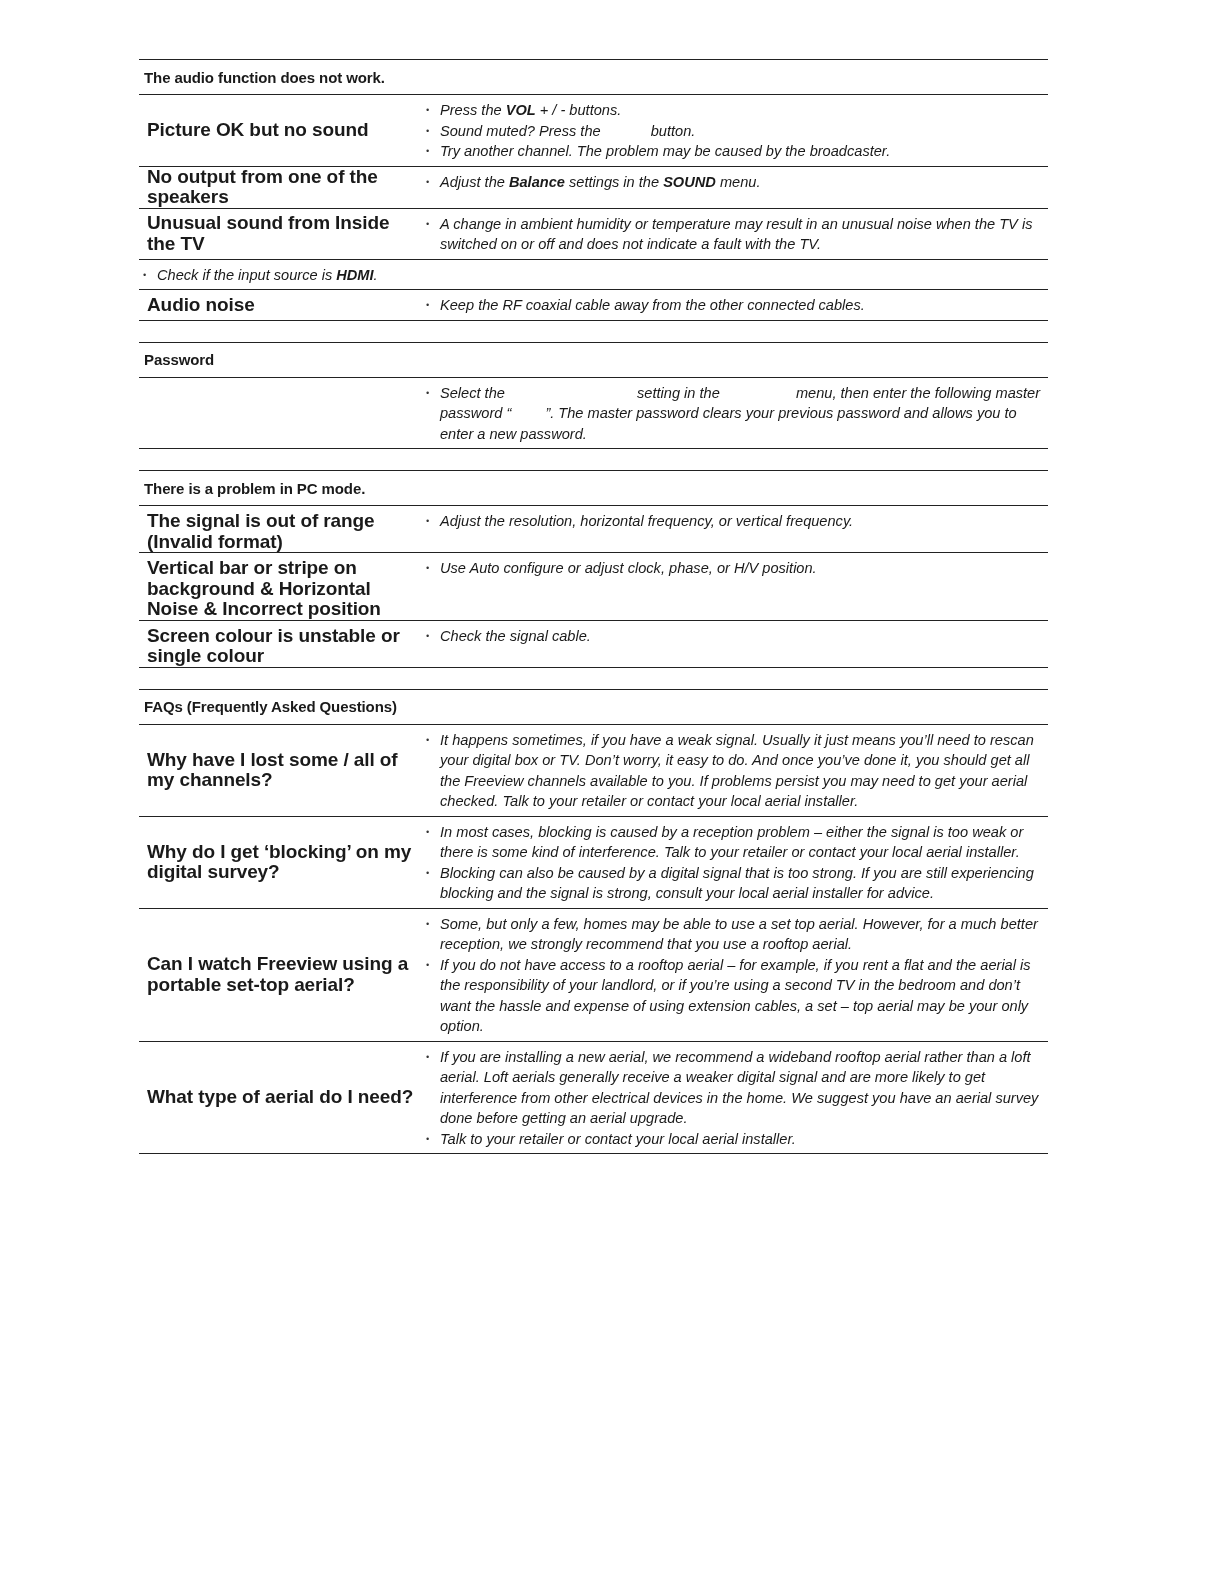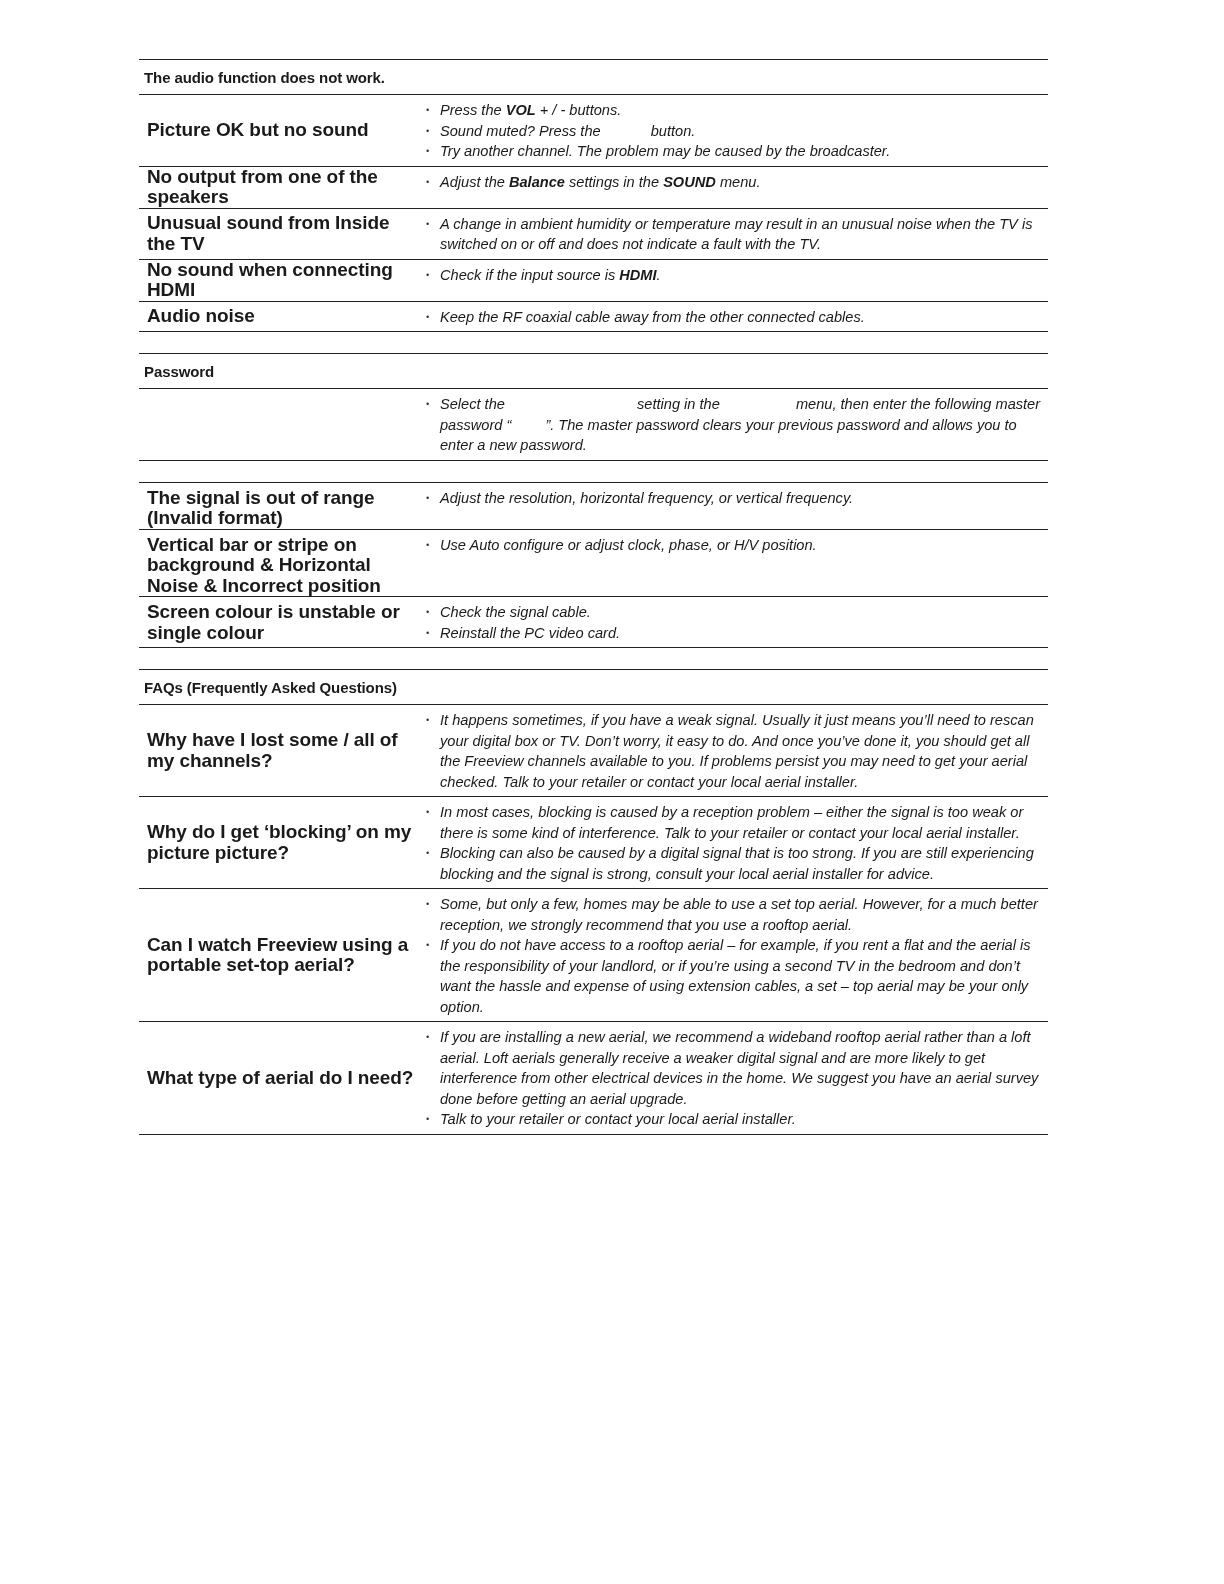--- a/index.html
+++ b/index.html
@@ -40,21 +40,20 @@
           <div class="bullet">Adjust the <b>Balance</b> settings in the <b>SOUND</b> menu.</div>
         </div>
       </div>
       <div class="row">
         <div class="q">Unusual sound from Inside the TV</div>
         <div class="a">
           <div class="bullet">A change in ambient humidity or temperature may result in an unusual noise when the TV is switched on or off and does not indicate a fault with the TV.</div>
         </div>
       </div>
       <div class="row">
-        <div class="q">No sound when connecting HDMI</div>
         <div class="a">
           <div class="bullet">Check if the input source is <b>HDMI</b>.</div>
         </div>
       </div>
       <div class="row">
         <div class="q">Audio noise</div>
         <div class="a">
           <div class="bullet">Keep the RF coaxial cable away from the other connected cables.</div>
         </div>
       </div>
@@ -62,50 +61,50 @@
     <div class="section">
       <div class="section-title">Password</div>
       <div class="row">
         <div class="q"></div>
         <div class="a">
           <div class="bullet">Select the <span class="gap-blank" style="width: 124px;"></span> setting in the <span class="gap-blank" style="width: 68px;"></span> menu, then enter the following master password “<span class="gap-blank" style="width: 34px;"></span>”. The master password clears your previous password and allows you to enter a new password.</div>
         </div>
       </div>
     </div>
     <div class="section">
+      <div class="section-title">There is a problem in PC mode.</div>
       <div class="row">
         <div class="q top">The signal is out of range (Invalid format)</div>
         <div class="a">
           <div class="bullet">Adjust the resolution, horizontal frequency, or vertical frequency.</div>
         </div>
       </div>
       <div class="row">
         <div class="q top">Vertical bar or stripe on background &amp; Horizontal Noise &amp; Incorrect position</div>
         <div class="a">
           <div class="bullet">Use Auto configure or adjust clock, phase, or H/V position.</div>
         </div>
       </div>
       <div class="row">
         <div class="q top">Screen colour is unstable or single colour</div>
         <div class="a">
           <div class="bullet">Check the signal cable.</div>
-          <div class="bullet">Reinstall the PC video card.</div>
         </div>
       </div>
     </div>
     <div class="section">
       <div class="section-title">FAQs (Frequently Asked Questions)</div>
       <div class="row">
         <div class="q">Why have I lost some / all of my channels?</div>
         <div class="a">
           <div class="bullet">It happens sometimes, if you have a weak signal. Usually it just means you’ll need to rescan your digital box or TV. Don’t worry, it easy to do. And once you’ve done it, you should get all the Freeview channels available to you. If problems persist you may need to get your aerial checked. Talk to your retailer or contact your local aerial installer.</div>
         </div>
       </div>
       <div class="row">
-        <div class="q">Why do I get ‘blocking’ on my picture picture?</div>
+        <div class="q">Why do I get ‘blocking’ on my digital survey?</div>
         <div class="a">
           <div class="bullet">In most cases, blocking is caused by a reception problem – either the signal is too weak or there is some kind of interference. Talk to your retailer or contact your local aerial installer.</div>
           <div class="bullet">Blocking can also be caused by a digital signal that is too strong. If you are still experiencing blocking and the signal is strong, consult your local aerial installer for advice.</div>
         </div>
       </div>
       <div class="row">
         <div class="q">Can I watch Freeview using a portable set-top aerial?</div>
         <div class="a">
           <div class="bullet">Some, but only a few, homes may be able to use a set top aerial. However, for a much better reception, we strongly recommend that you use a rooftop aerial.</div>
           <div class="bullet">If you do not have access to a rooftop aerial – for example, if you rent a flat and the aerial is the responsibility of your landlord, or if you’re using a second TV in the bedroom and don’t want the hassle and expense of using extension cables, a set – top aerial may be your only option.</div>

